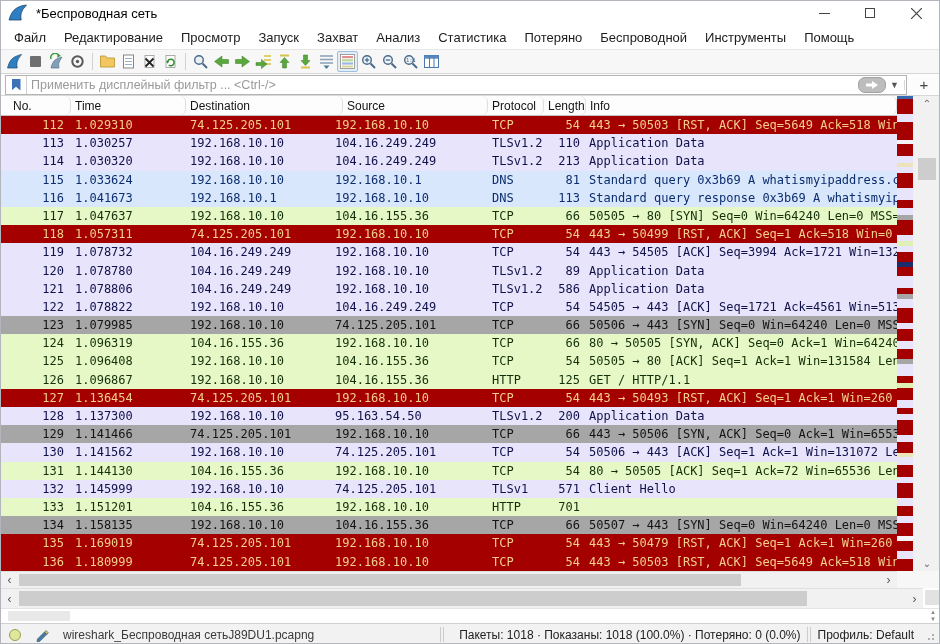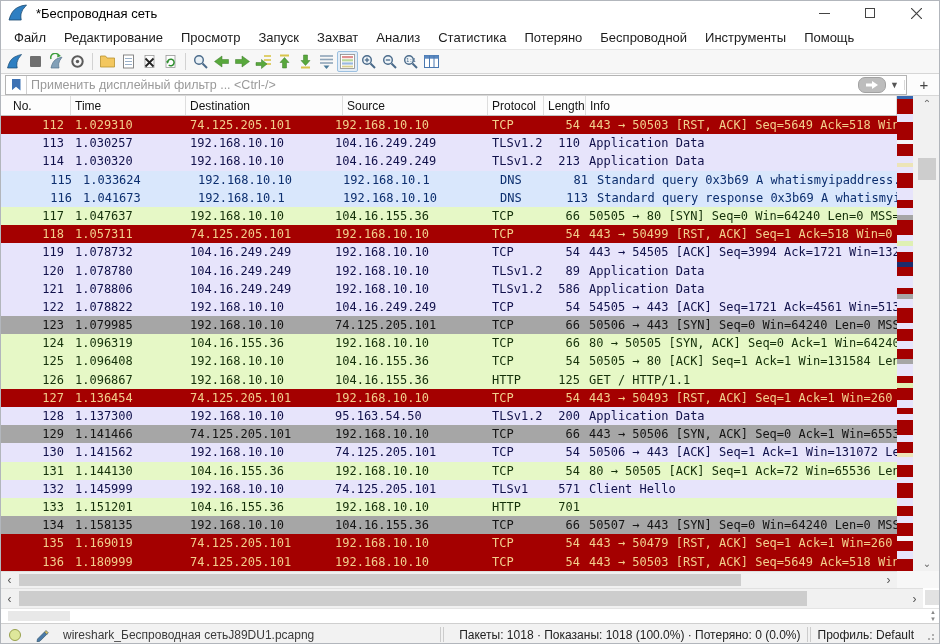--- a/index.html
+++ b/index.html
@@ -28,34 +28,34 @@
   .filter-box{flex:0 0 auto;width:900px;height:18px;border:1px solid #b4b4b4;background:#fff;display:flex;align-items:center;}
   .bookmark-btn{width:20px;height:100%;display:flex;align-items:center;justify-content:center;border-right:1px solid #d0d0d0;}
   .bookmark-shape{width:9px;height:12px;background:#3d72b4;clip-path:polygon(0 0,100% 0,100% 100%,50% 68%,0 100%);}
   .filter-input{flex:1;border:none;outline:none;font-size:12.5px;color:#333;padding:0 4px;background:transparent;font-family:"Liberation Sans",sans-serif;}
   .filter-input::placeholder{color:#9a9a9a;}
   .apply-btn{width:26px;height:14px;background:#bdbdbd;border:1px solid #a2a2a2;border-radius:7px;display:flex;align-items:center;justify-content:center;margin-right:3px;}
   .caret{font-size:9px;color:#555;padding:0 5px 0 1px;border-right:1px solid #d8d8d8;margin-right:1px;}
   .plus-btn{font-size:15px;color:#444;margin-left:8px;width:18px;text-align:center;}
   
   .colheader{position:absolute;top:95px;left:0;width:896px;height:20px;background:#fdfdfd;border-bottom:1px solid #c2c2c2;display:flex;font-size:12px;color:#141414;box-sizing:border-box;}
-  .hcell{border-right:1px solid #dedede;box-sizing:border-box;display:flex;align-items:center;white-space:nowrap;overflow:hidden;}
+  .hcell{border-right:1px solid #dedede;box-sizing:border-box;display:flex;align-items:center;white-space:nowrap;overflow:hidden;border-radius:6px;}
   .rows{position:absolute;top:115px;left:0;width:896px;height:455px;overflow:hidden;background:#fff;}
   .prow{display:flex;height:18.2px;line-height:18.2px;font-family:"DejaVu Sans Mono","Liberation Mono",monospace;font-size:12px;white-space:nowrap;}
   .c{overflow:hidden;box-sizing:border-box;}
   .h0,.c0{width:70px;}  .c0{text-align:right;padding-right:7px;} .h0{padding-left:12px;}
   .h1,.c1{width:115px;} .c1{padding-left:4px;} .h1{padding-left:4px;}
   .h2,.c2{width:145px;} .c2{padding-left:4px;} .h2{padding-left:4px;}
   .h3,.c3{width:157px;} .c3{padding-left:4px;} .h3{padding-left:4px;}
   .h4,.c4{width:56px;}  .c4{padding-left:4px;} .h4{padding-left:4px;}
   .h5,.c5{width:42px;}  .c5{text-align:right;padding-right:6px;} .h5{padding-left:4px;}
   .h6,.c6{flex:1;}      .c6{padding-left:3px;} .h6{padding-left:4px;}
   .red{background:#a40000;color:#f2cf8d;}
   .lav{background:#e7e4fb;color:#10104a;}
-  .blue{background:#d9e7fc;color:#0c2e6e;padding-left:8px;}
+  .blue{background:#d9e7fc;color:#0c2e6e;}
   .green{background:#e6f8c6;color:#14300a;}
   .gray{background:#a6a6a6;color:#141414;}
   
   .minimap{position:absolute;top:95px;left:896px;width:16px;height:475px;display:flex;flex-direction:column;background:#f0f0f4;}
   .vp-line{height:3px;background:#3868b0;flex:0 0 auto;}
   .stripe{width:100%;}
   .vscroll{position:absolute;top:95px;left:912px;width:28px;height:475px;background:#f1f1f1;}
   .vs-arrow{position:absolute;left:0;width:100%;height:15px;display:flex;align-items:center;justify-content:center;font-size:10px;color:#666;}
   .vs-thumb{position:absolute;left:5px;width:18px;top:62px;height:22px;background:#cdcdcd;}
   

